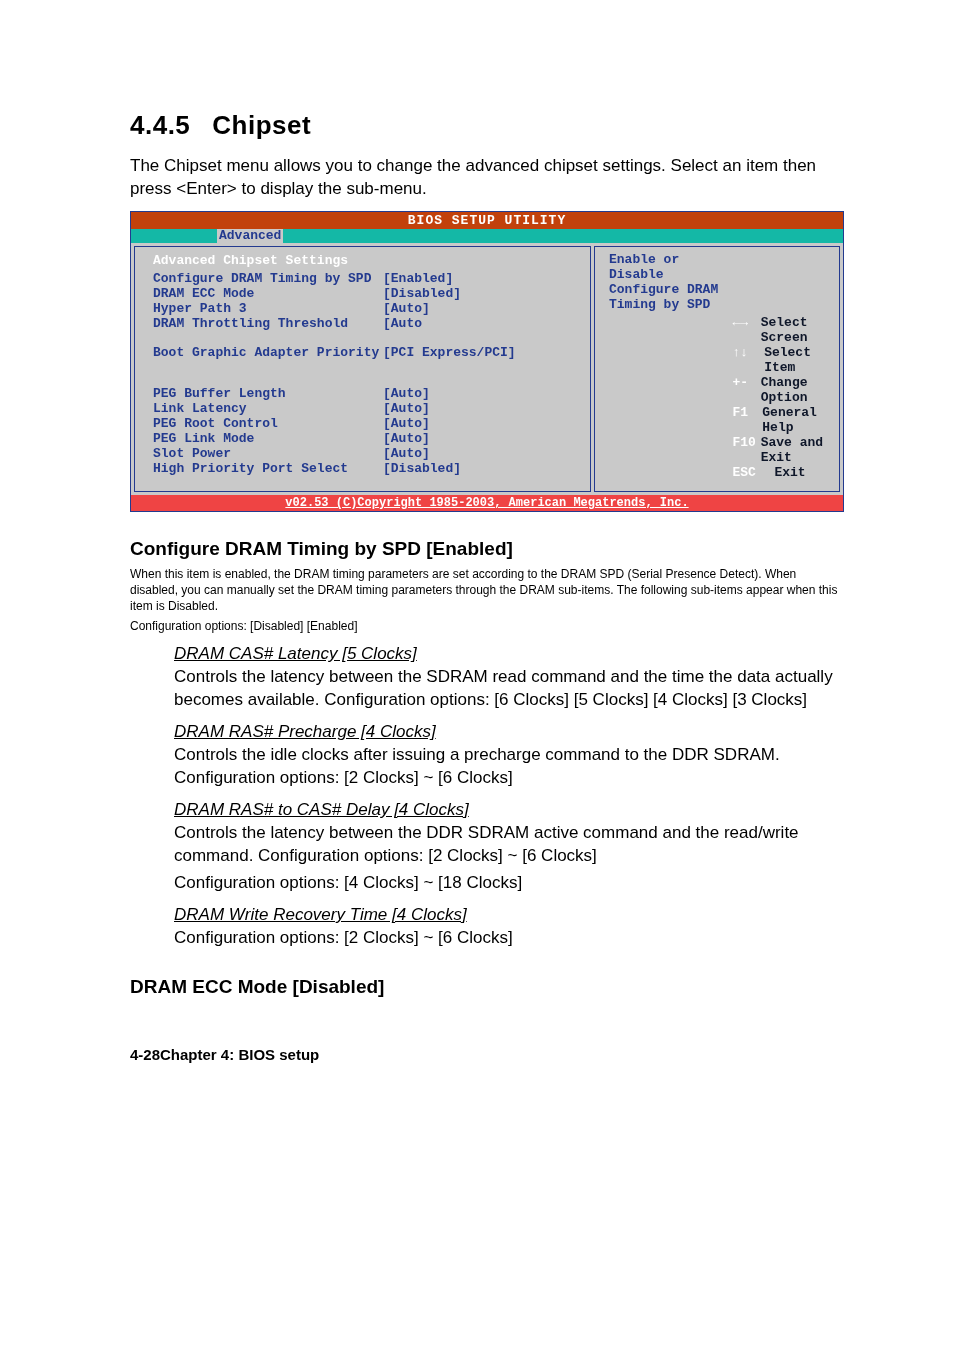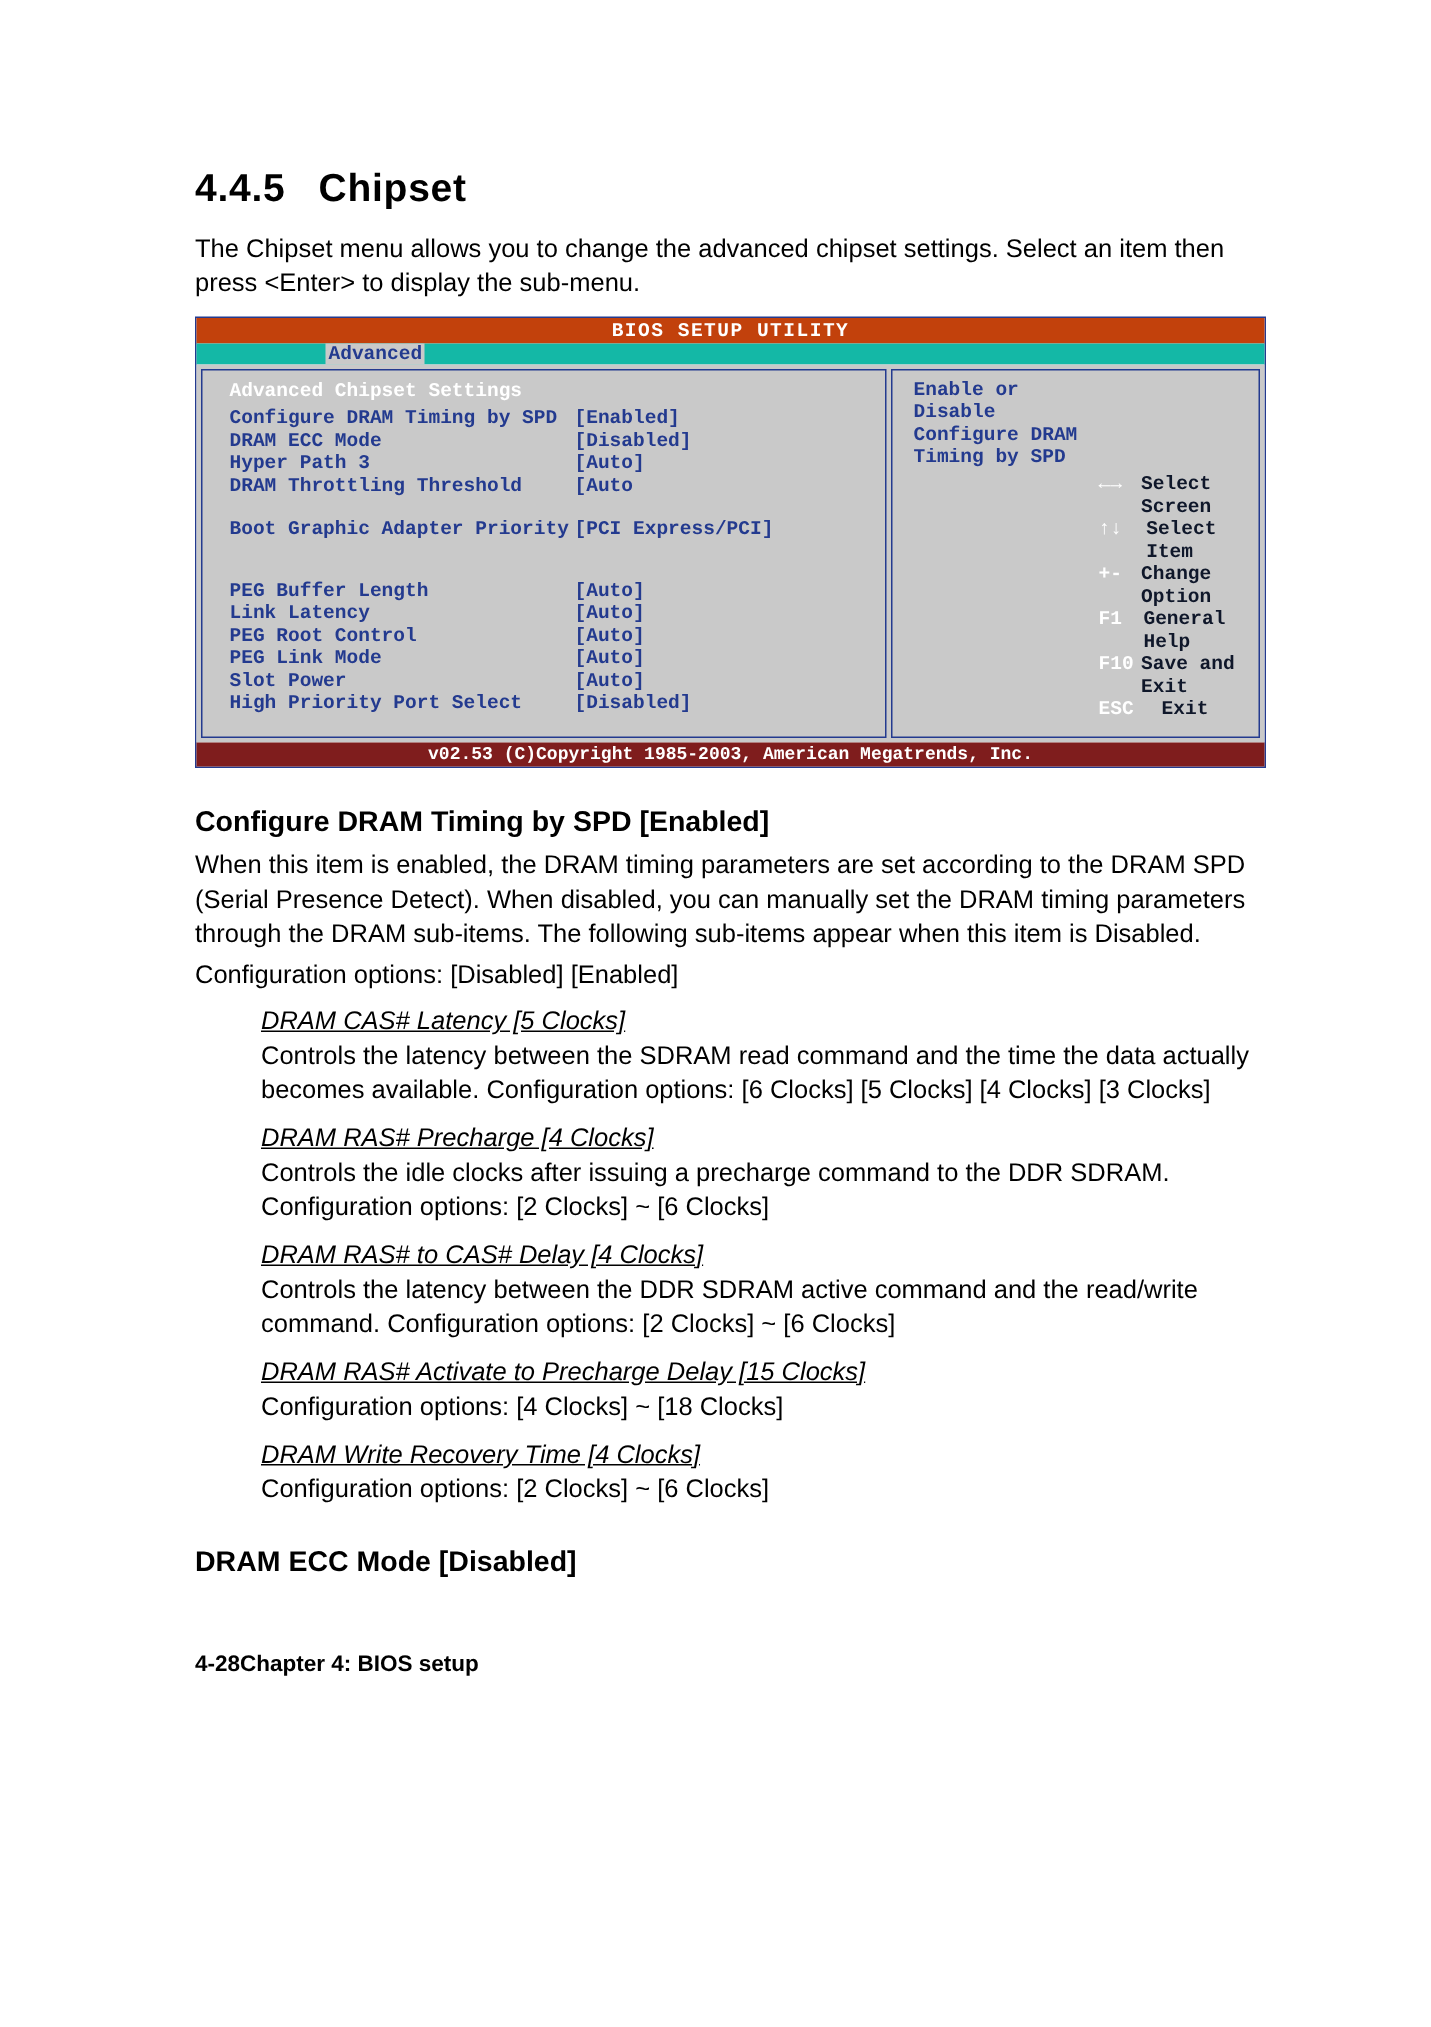--- a/index.html
+++ b/index.html
@@ -80,34 +80,35 @@
   .bios-row { display: flex; line-height: 1.15; }
   .bios-label { width: 230px; }
   .bios-value { }
   .bios-block { margin-top: 14px; }
   .bios-help-top { line-height: 1.15; }
   .bios-nav { margin-top: auto; line-height: 1.15; }
   .bios-nav-row { display: flex; }
   .bios-nav-key { width: 42px; color: #fff; }
   .bios-nav-desc { color: #0f172a; }
   .bios-footer {
-    background: #7f1d1d;
+    background: #ef4444;
     color: #fff;
     text-align: center;
     font-size: 12px;
     padding: 1px 0;
+    text-decoration: underline;
   }
   
   h3.opt-head {
     font-size: 19px;
     font-weight: bold;
     margin: 26px 0 6px 0;
   }
   p.opt-desc {
-    font-size: 17px;
+    font-size: 12px;
     line-height: 1.35;
     margin: 0 0 4px 0;
   }
   .sub-items {
     margin: 8px 0 0 44px;
   }
   .sub-head {
     font-size: 17px;
     font-style: italic;
     text-decoration: underline;
@@ -234,21 +235,20 @@
   <p class="opt-desc">When this item is enabled, the DRAM timing parameters are set according to the DRAM SPD (Serial Presence Detect). When disabled, you can manually set the DRAM timing parameters through the DRAM sub-items. The following sub-items appear when this item is Disabled.</p>
   <p class="opt-desc">Configuration options: [Disabled] [Enabled]</p>
 
   <div class="sub-items" id="sub-items">
       <div class="sub-head">DRAM CAS# Latency [5 Clocks]</div>
       <div class="sub-desc">Controls the latency between the SDRAM read command and the time the data actually becomes available. Configuration options: [6 Clocks] [5 Clocks] [4 Clocks] [3 Clocks]</div>
       <div class="sub-head">DRAM RAS# Precharge [4 Clocks]</div>
       <div class="sub-desc">Controls the idle clocks after issuing a precharge command to the DDR SDRAM. Configuration options: [2 Clocks] ~ [6 Clocks]</div>
       <div class="sub-head">DRAM RAS# to CAS# Delay [4 Clocks]</div>
       <div class="sub-desc">Controls the latency between the DDR SDRAM active command and the read/write command. Configuration options: [2 Clocks] ~ [6 Clocks]</div>
-      <div class="sub-head">DRAM RAS# Activate to Precharge Delay [15 Clocks]</div>
       <div class="sub-desc">Configuration options: [4 Clocks] ~ [18 Clocks]</div>
       <div class="sub-head">DRAM Write Recovery Time [4 Clocks]</div>
       <div class="sub-desc">Configuration options: [2 Clocks] ~ [6 Clocks]</div>
     </div>
 
   <h3 class="opt-head">DRAM ECC Mode [Disabled]</h3>
 
   <div class="page-footer">
     <span>4-28</span>
     <span>Chapter 4: BIOS setup</span>

